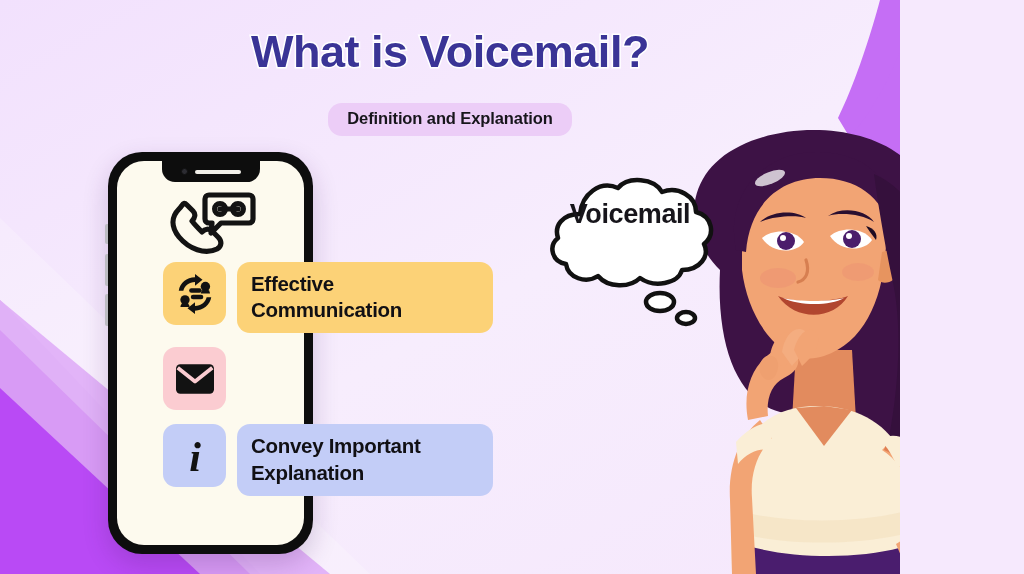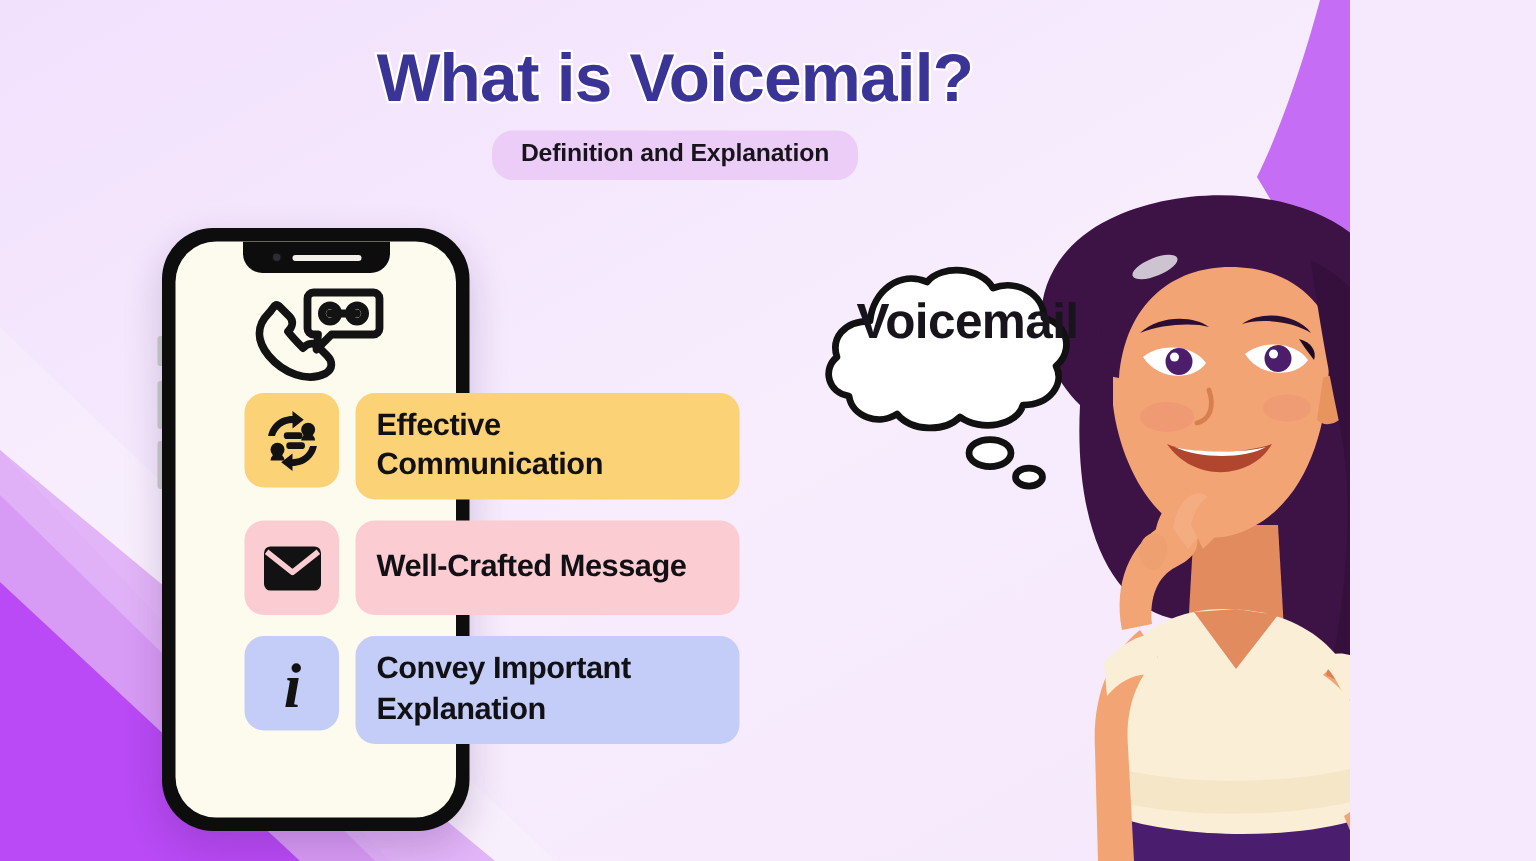--- a/index.html
+++ b/index.html
@@ -24,21 +24,21 @@
   
   .header { position:absolute; left:0; right:0; top:26px; text-align:center; z-index:6; }
   .title {
     font-size:45px; font-weight:bold; letter-spacing:-0.5px;
     color:#3a3496;
     -webkit-text-stroke:3px #ffffff;
     paint-order:stroke fill;
     line-height:1.16;
   }
   .subtitle-pill {
-    display:inline-block; margin-top:9px;
+    display:inline-block; margin-top:25px;
     background:#eccdf7;
     border-radius:14px;
     padding:6px 19px 8px 19px;
     font-size:16.5px; font-weight:bold; color:#17151b;
     letter-spacing:-0.1px;
   }
 
   
   .phone-wrap { position:absolute; left:108px; top:152px; width:205px; height:402px; z-index:4; }
   .phone-body {
@@ -82,23 +82,23 @@
     border-radius:13px;
     padding:9px 14px 10px 14px;
     display:flex; flex-direction:column; justify-content:center;
     font-size:20.5px; font-weight:bold; color:#111014;
     line-height:1.28; letter-spacing:-0.3px;
   }
 
   
   .thought { position:absolute; left:540px; top:152px; z-index:7; }
   .thought-text {
-    position:absolute; left:15px; top:0; width:180px; height:124px;
+    position:absolute; left:0; top:0; width:180px; height:124px;
     display:flex; align-items:center; justify-content:center;
-    font-size:33px; font-weight:bold; color:#17151b;
+    font-size:27px; font-weight:bold; color:#17151b;
     letter-spacing:-0.4px; pointer-events:none;text-align:right;
   }
 
   
   .character { position:absolute; left:620px; top:120px; width:404px; height:454px; z-index:3; }
 </style>
 </head>
 <body>
 
 <div id="stage">
@@ -182,21 +182,20 @@
       <div class="feat-label" style="background:#fcd277">Effective Communication</div>
     </div>
 
     <div class="feature">
       <div class="feat-icon" style="background:#fbccd1">
         <svg width="38" height="30" viewBox="0 0 44 34">
           <rect x="0" y="0" width="44" height="34" rx="5" fill="#121212"></rect>
           <path d="M 2 4 L 22 20 L 42 4" fill="none" stroke="#fbccd1" stroke-width="4.4" stroke-linejoin="round"></path>
         </svg>
       </div>
-      <div class="feat-label" style="background:#fbccd1">Well-Crafted Message</div>
     </div>
 
     <div class="feature">
       <div class="feat-icon" style="background:#c3cdf7">
         <svg width="34" height="44" viewBox="0 0 34 44">
           <text x="17" y="37" text-anchor="middle" font-family="'Liberation Serif', serif" font-style="italic" font-size="42" font-weight="bold" fill="#121212">i</text>
         </svg>
       </div>
       <div class="feat-label" style="background:#c3cdf7">Convey Important Explanation</div>
     </div>

